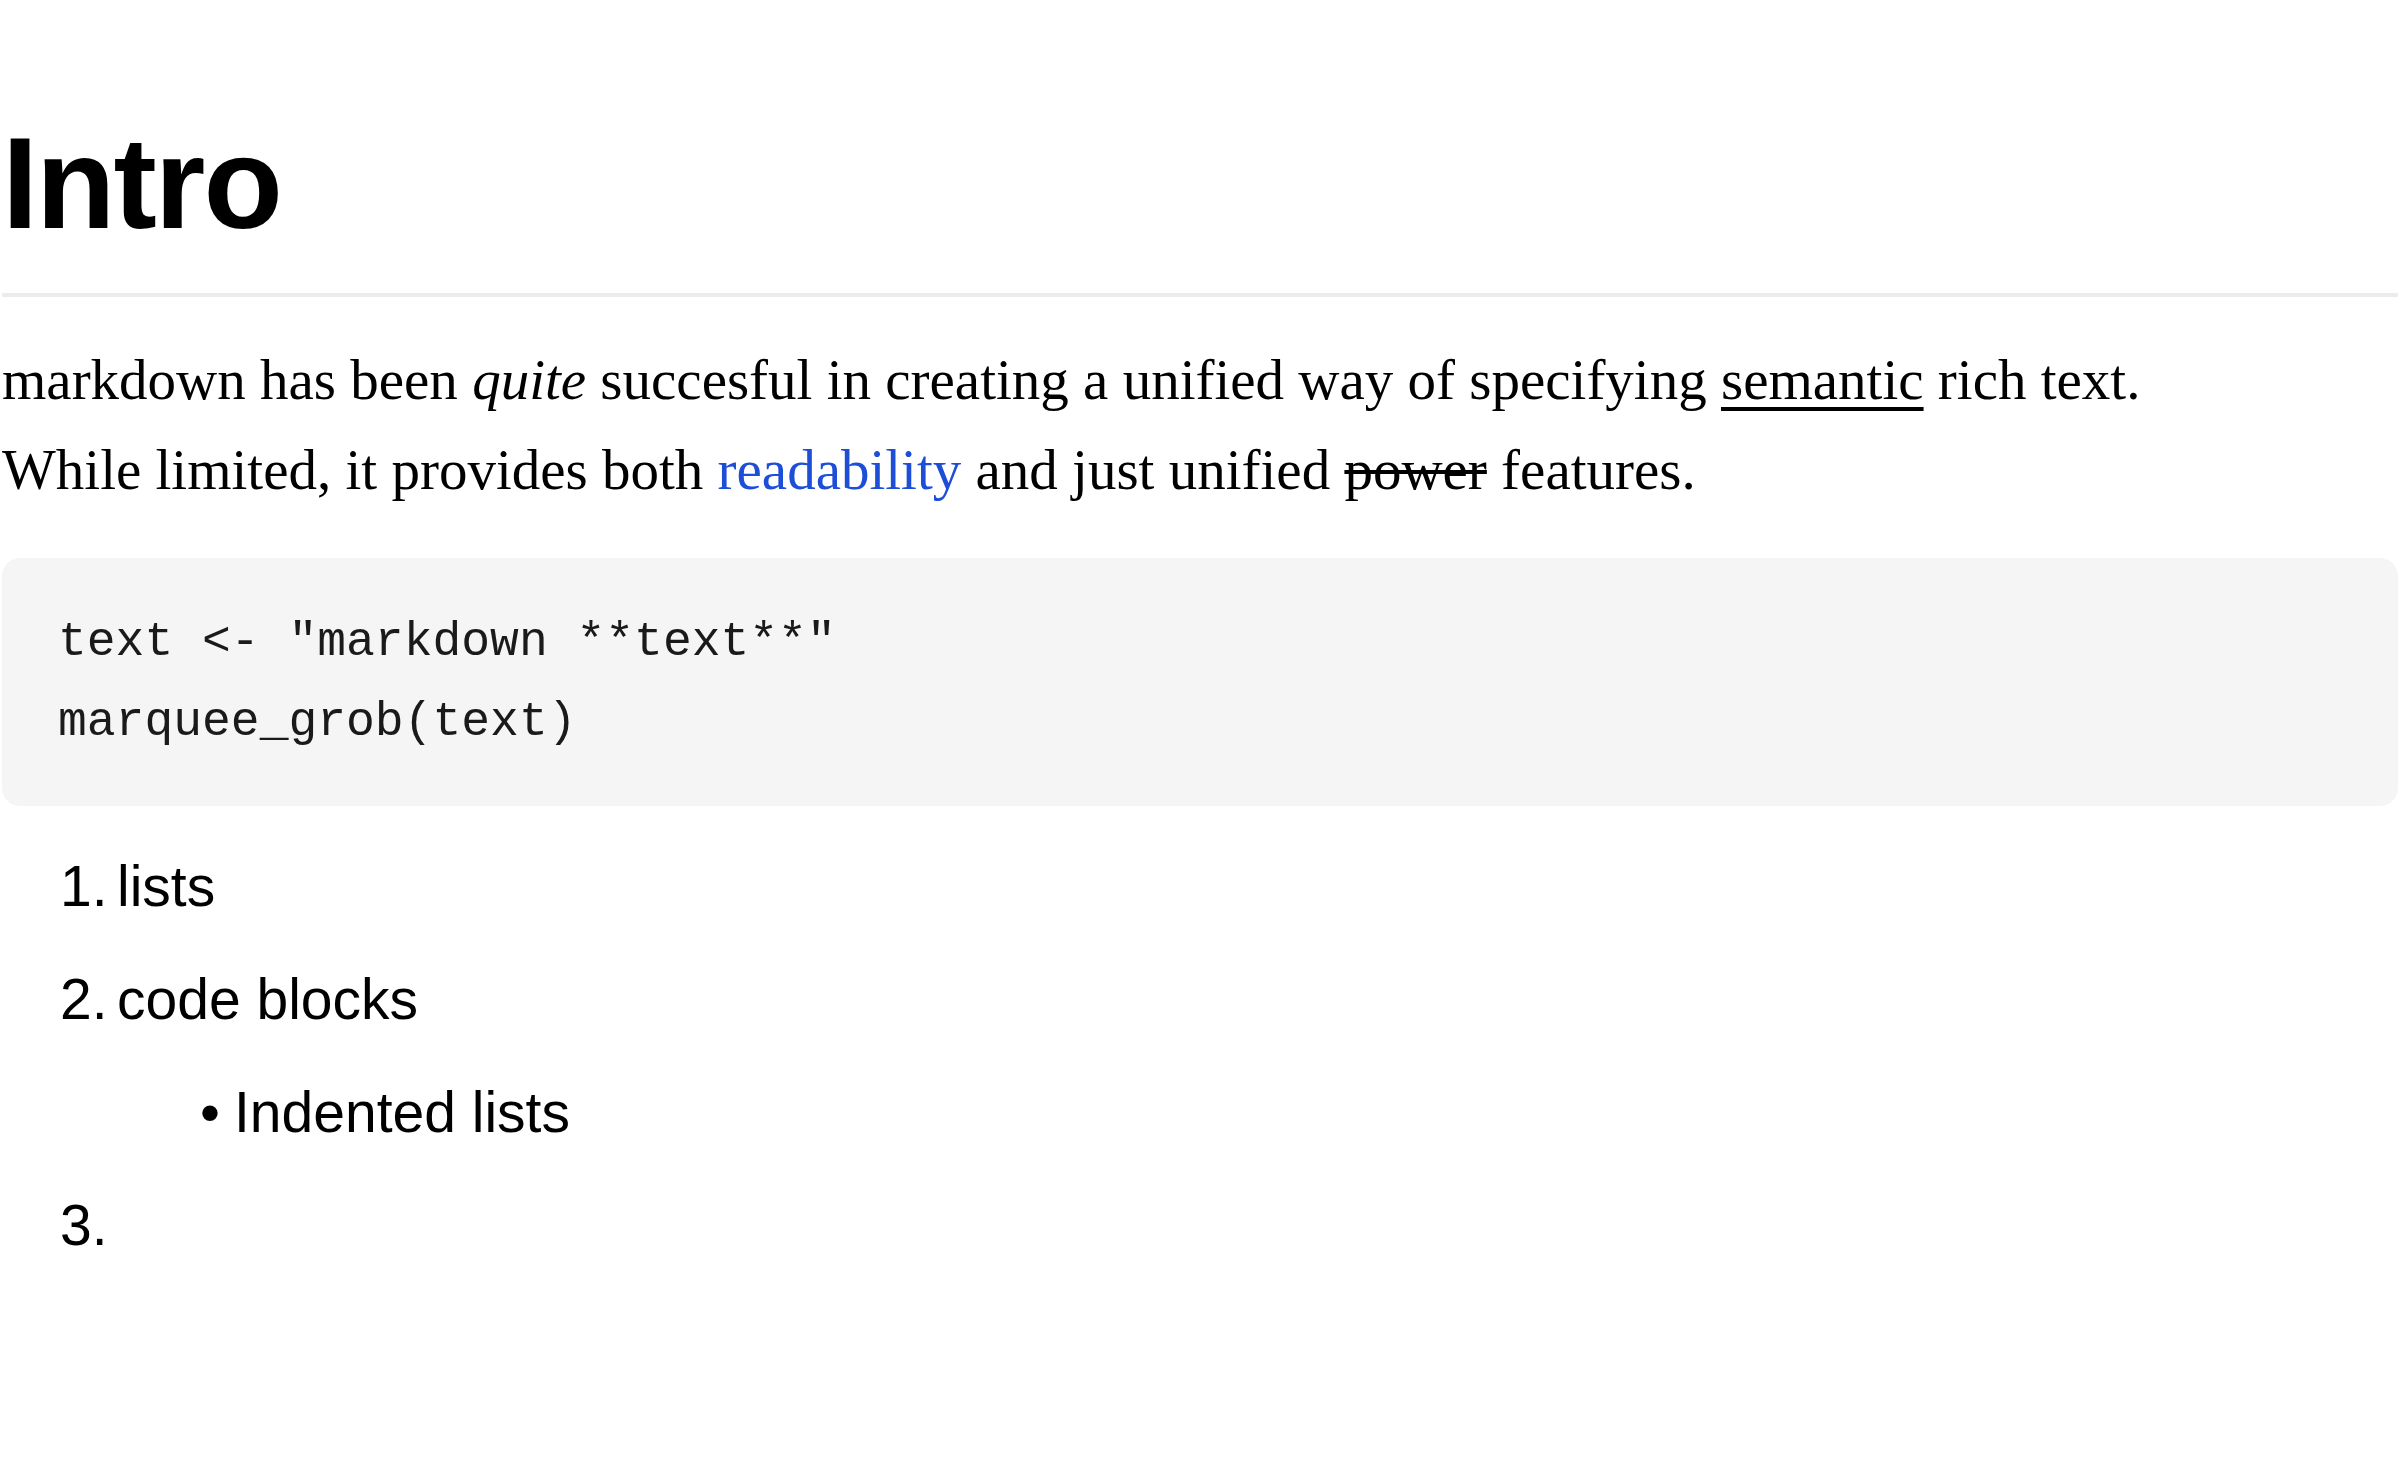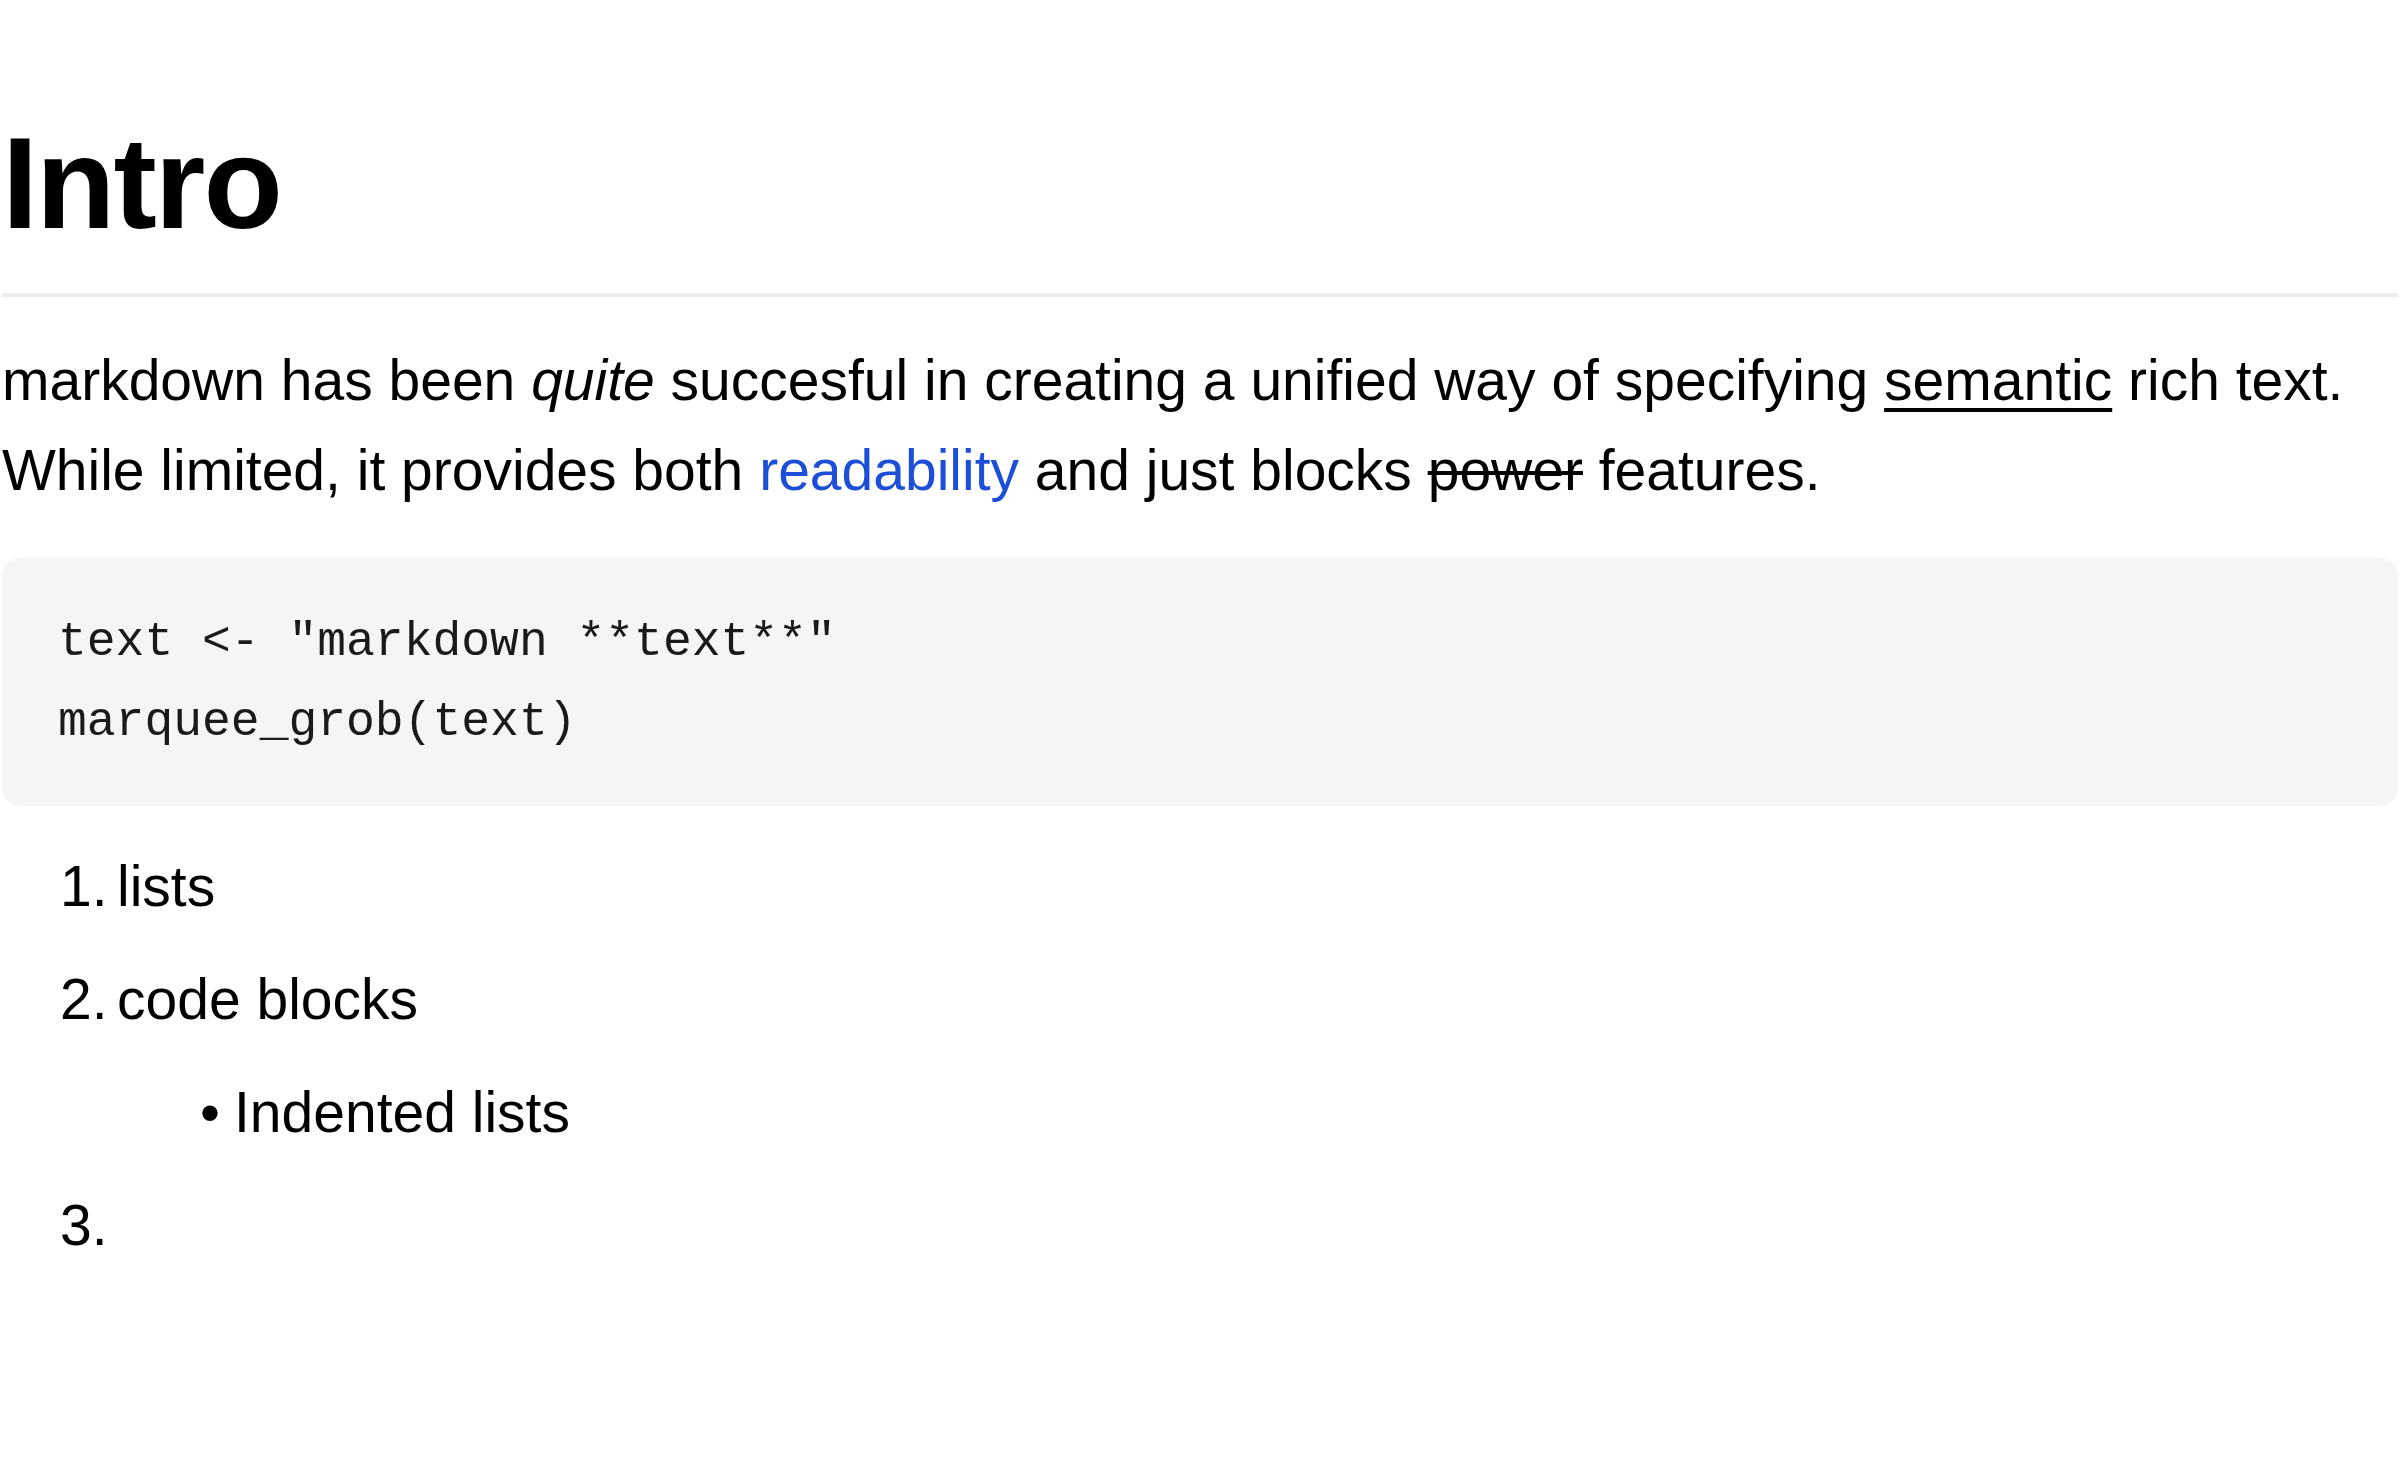--- a/index.html
+++ b/index.html
@@ -21,21 +21,21 @@
     font-weight: 700;
     letter-spacing: -2px;
     margin: 108px 0 35px 0;
   }
   .divider {
     height: 4px;
     background: #ececec;
     border: none;
     margin: 0;
   }
-  p.intro-paragraph { margin: 38px 0 0 0; }
+  p.intro-paragraph { margin: 38px 0 0 0; font-family: Liberation Serif, serif; }
   a.doc-link { color: #1d4ed8; text-decoration: none; cursor: pointer; }
   em.italic-run { font-style: italic; }
   u.underline-run {
     text-decoration: underline;
     text-decoration-thickness: 4px;
     text-underline-offset: 8px;
   }
   s.strike-run {
     text-decoration: line-through;
     text-decoration-thickness: 4px;
@@ -70,21 +70,21 @@
 </style>
 </head>
 <body>
 
 <main>
 
   <h1 class="page-title">Intro</h1>
 
   <hr class="divider">
 
-  <p class="intro-paragraph"><span>markdown has been </span><em class="italic-run">quite</em><span> succesful in creating a unified way of specifying </span><u class="underline-run">semantic</u><span> rich text.</span><br><span>While limited, it provides both </span><a class="doc-link" href="#">readability</a><span> and just blocks </span><s class="strike-run">power</s><span> features.</span></p>
+  <p class="intro-paragraph"><span>markdown has been </span><em class="italic-run">quite</em><span> succesful in creating a unified way of specifying </span><u class="underline-run">semantic</u><span> rich text.</span><br><span>While limited, it provides both </span><a class="doc-link" href="#">readability</a><span> and just unified </span><s class="strike-run">power</s><span> features.</span></p>
 
   <pre class="code-block"><code>text &lt;- "markdown **text**"
 marquee_grob(text)</code></pre>
 
 
   <ol class="features-list">
     <li>
       <span class="num-marker">1.</span><span>lists</span>
     </li>
     <li>

